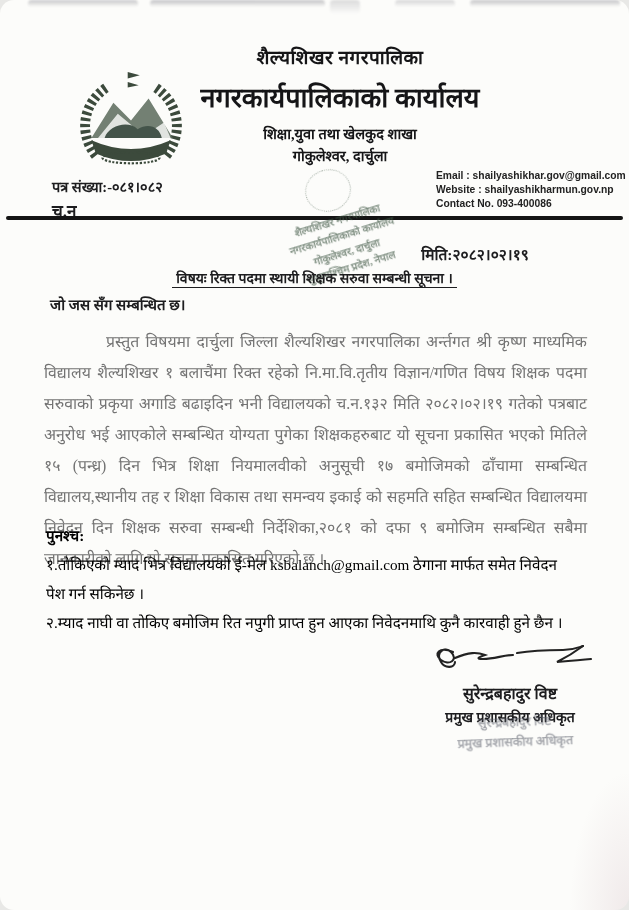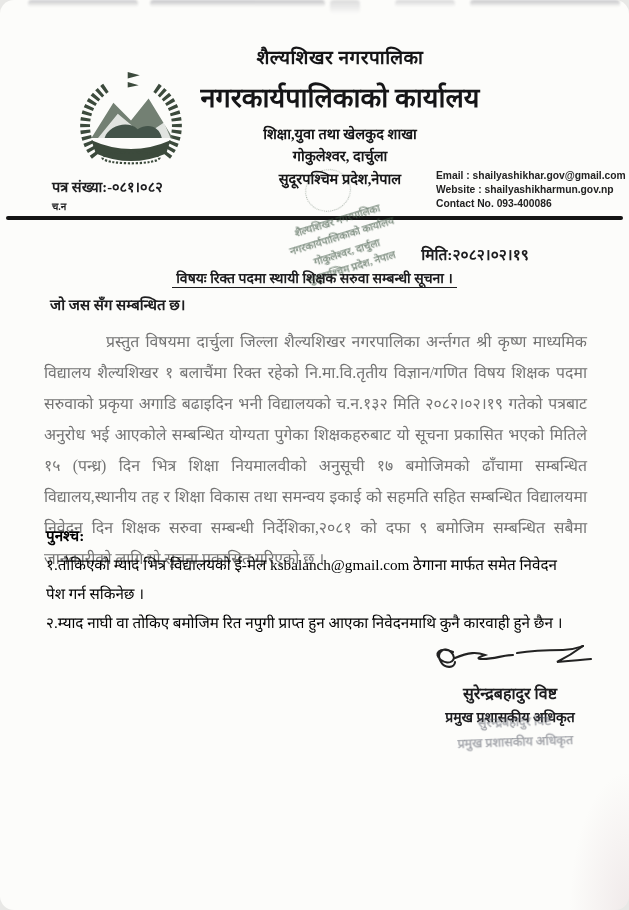--- a/index.html
+++ b/index.html
@@ -26,21 +26,21 @@
   .emblem{position:absolute;left:76px;top:68px;width:110px;height:118px;}
   .head-block{
     position:absolute;left:170px;top:44px;width:340px;
     text-align:center;font-weight:bold;color:#151517;
   }
   .muni{font-size:19px;letter-spacing:.5px;margin-bottom:8px;}
   .office{font-size:27px;margin-bottom:8px;}
   .sub{font-size:14.5px;line-height:1.55;}
   
   .letter-no{position:absolute;left:52px;top:176px;font-size:14.5px;font-weight:bold;}
-  .chn{position:absolute;left:52px;top:199px;font-size:10px;font-weight:bold;}
+  .chn{position:absolute;left:52px;top:199px;font-size:17px;font-weight:bold;}
   .contact-block{
     position:absolute;left:436px;top:169px;width:190px;
     font-family:"Liberation Sans","DejaVu Sans",sans-serif;
     font-size:10.3px;font-weight:bold;line-height:1.38;color:#222;
   }
   .rule{
     position:absolute;left:6px;top:216px;width:617px;height:3.5px;
     background:#141414;border-radius:2px;
   }
   
@@ -111,21 +111,20 @@
     <path d="M26 62 C30 50 48 46 56 54 C66 48 76 52 78 62 Z" fill="#44544a"></path>
     <path d="M14 64 Q50 80 86 64 L82 76 Q50 90 18 76 Z" fill="#3c4a3c"></path>
     <ellipse cx="50" cy="80" rx="26" ry="5" fill="none" stroke="#3c4a3c" stroke-width="2" stroke-dasharray="2 1.5"></ellipse>
   </svg>
 
   <div class="head-block">
     <div class="muni">शैल्यशिखर नगरपालिका</div>
     <div class="office">नगरकार्यपालिकाको कार्यालय</div>
     <div class="sub">शिक्षा,युवा तथा खेलकुद शाखा</div>
     <div class="sub">गोकुलेश्वर, दार्चुला</div>
-    <div class="sub">सुदूरपश्चिम प्रदेश,नेपाल</div>
   </div>
 
   <div class="letter-no">पत्र संख्या:-०८१।०८२</div>
   <div class="chn">च.न</div>
 
   <div class="contact-block">
     <div>Email : shailyashikhar.gov@gmail.com</div>
     <div>Website : shailyashikharmun.gov.np</div>
     <div>Contact No. 093-400086</div>
   </div>

